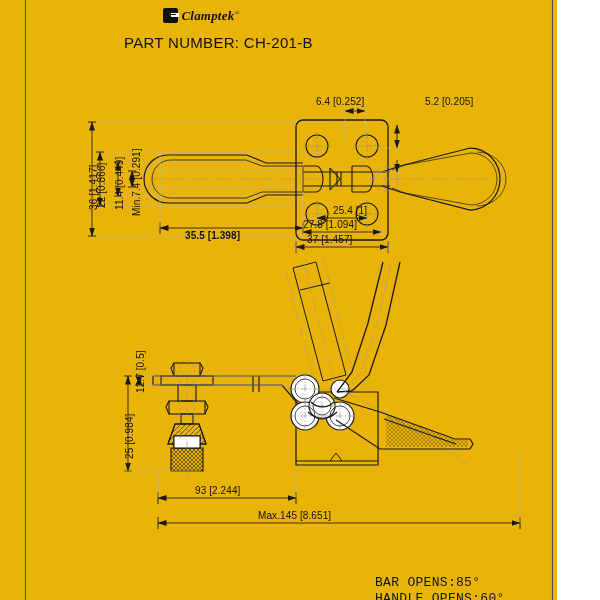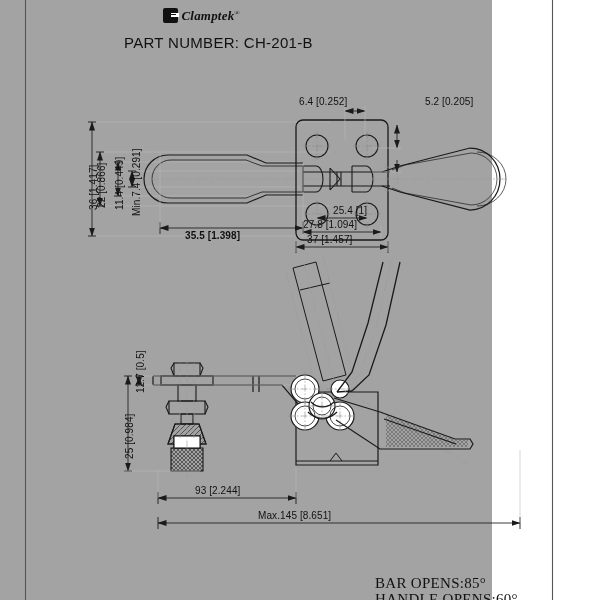--- a/index.html
+++ b/index.html
@@ -1,37 +1,37 @@
 <!DOCTYPE html>
 <html><head>
 <meta charset="utf-8">
 <style>
   html,body{margin:0;padding:0;background:#ffffff;}
   body{width:600px;height:600px;overflow:hidden;
        font-family:"Liberation Sans",sans-serif;color:#111;}
-  #sheet{position:relative;width:492px;height:600px;background:#a3a3a3;}
+  #sheet{position:relative;width:557px;height:600px;background:#eab308;}
   #sheet svg{position:absolute;left:0;top:0;}
 
   .hdr-logo-text{font-family:"Liberation Serif",serif;font-style:italic;
       font-weight:bold;font-size:13px;letter-spacing:.2px;}
   .hdr-reg{font-size:7px;vertical-align:super;font-style:normal;font-weight:normal;}
   .hdr-part{font-family:"Liberation Sans",sans-serif;font-size:15px;letter-spacing:.3px;}
 
   .logo-box{display:inline-block;width:15px;height:15px;background:#111;
      position:relative;vertical-align:-3px;border-radius:2px;}
   .logo-box:after{content:"";position:absolute;right:-1px;top:5px;width:8px;height:4px;
      background:#fff;}
   .logo-box:before{content:"";position:absolute;right:2px;top:5.5px;width:5px;height:1.6px;
      background:#111;z-index:2;}
 
   .dimtxt{position:absolute;font-family:"Liberation Sans",sans-serif;
       font-size:10px;color:#111;white-space:nowrap;letter-spacing:.1px;}
   .dimtxt.vert{transform-origin:0 0;transform:rotate(-90deg);}
-  .notetxt{position:absolute;font-family:Liberation Serif, serif;
-      font-size:15px;color:#111;white-space:nowrap;letter-spacing:.3px;padding-left:10px;}
+  .notetxt{position:absolute;font-family:Liberation Mono, monospace;
+      font-size:13px;color:#111;white-space:nowrap;letter-spacing:.3px;padding-left:10px;}
 </style>
 </head>
 <body>
 
 <div id="sheet">
 
   <svg width="600" height="600" viewBox="0 0 600 600">
     <defs>
       <marker id="ar" markerWidth="9" markerHeight="6" refX="8.5" refY="3" orient="auto" markerUnits="userSpaceOnUse">
         <path d="M0,0 L9,3 L0,6 z" fill="#1a1a1a"></path>
@@ -322,21 +322,21 @@
     <span>Clamptek</span><span class="hdr-reg">®</span>
   </div>
   <div style="position:absolute;left:124px;top:34px;" class="hdr-part">PART NUMBER: CH-201-B</div>
 
   <div class="dimtxt vert" style="left:88px;top:210px;">36 [1.417]</div>
   <div class="dimtxt vert" style="left:96px;top:208px;">22 [0.866]</div>
   <div class="dimtxt vert" style="left:114px;top:210px;">11.4 [0.449]</div>
   <div class="dimtxt vert" style="left:131px;top:216px;">Min.7.4 [0.291]</div>
 
   <div class="dimtxt" style="left:185px;top:230px;font-weight:bold;">35.5 [1.398]</div>
-  <div class="dimtxt" style="left:299px;top:96px;">6.4 [0.252]</div>
+  <div class="dimtxt" style="left:316px;top:96px;">6.4 [0.252]</div>
   <div class="dimtxt" style="left:401px;top:96px;margin-left:24px;">5.2 [0.205]</div>
   <div class="dimtxt" style="left:313px;top:205px;margin-left:20px;">25.4 [1]</div>
   <div class="dimtxt" style="left:303px;top:219px;">27.8 [1.094]</div>
   <div class="dimtxt" style="left:307px;top:234px;">37 [1.457]</div>
 
   <div class="dimtxt vert" style="left:135px;top:393px;">12.7 [0.5]</div>
   <div class="dimtxt vert" style="left:124px;top:459px;">25 [0.984]</div>
   <div class="dimtxt" style="left:195px;top:485px;">93 [2.244]</div>
   <div class="dimtxt" style="left:258px;top:510px;">Max.145 [8.651]</div>
 

